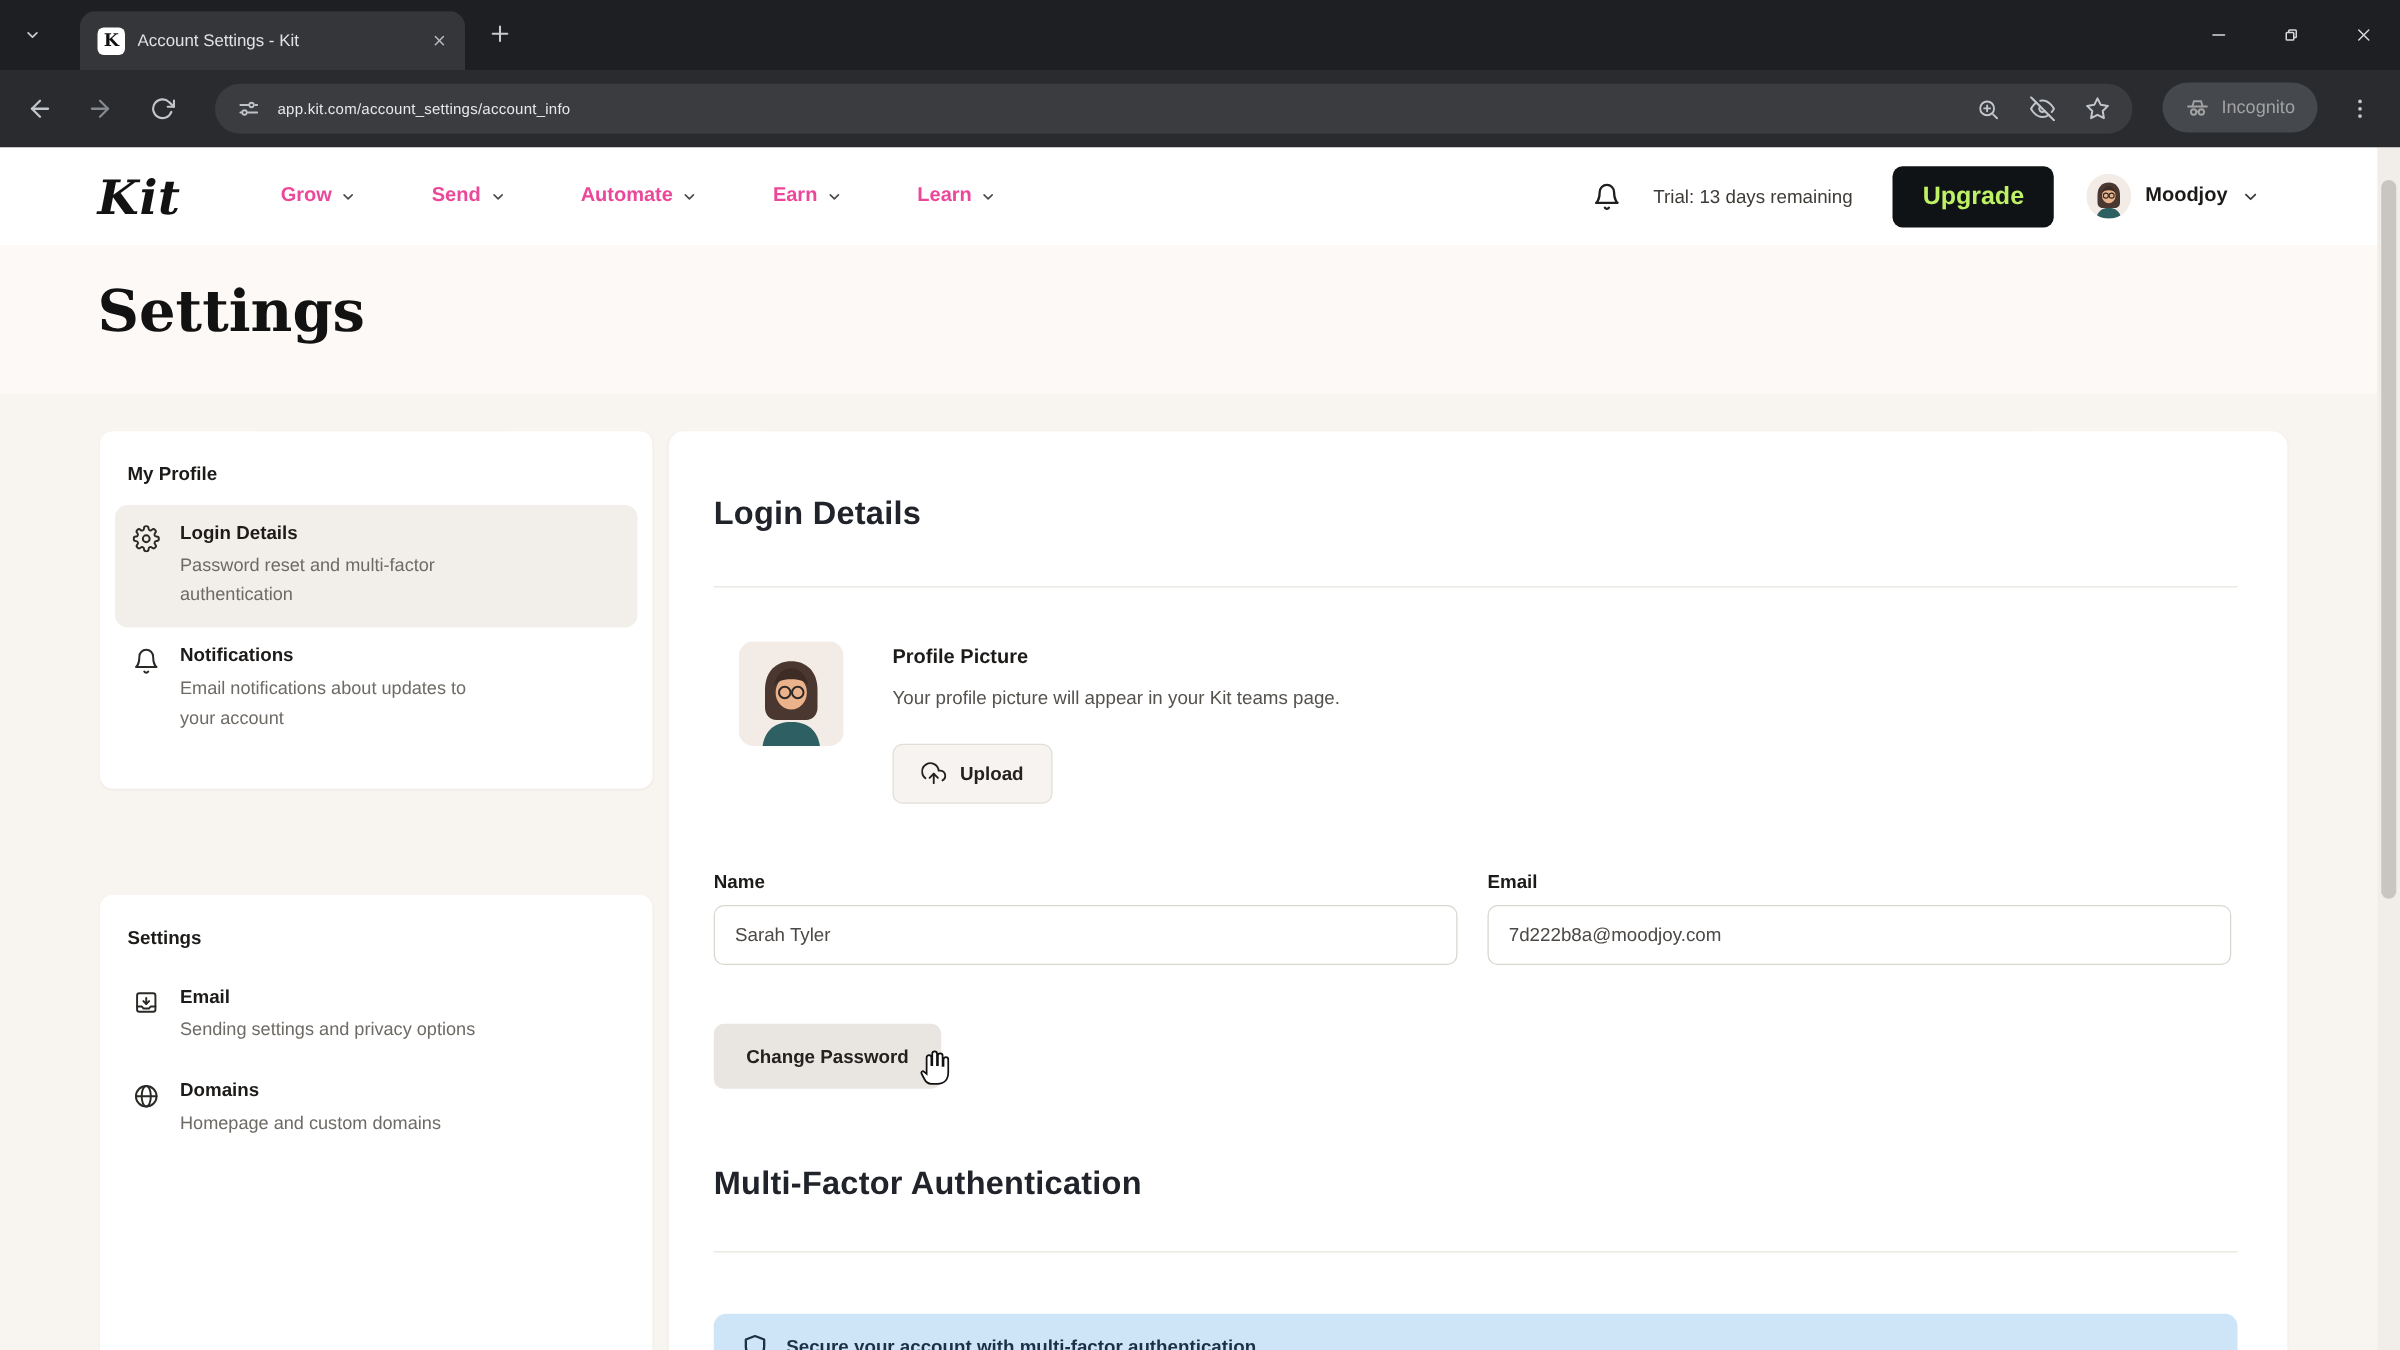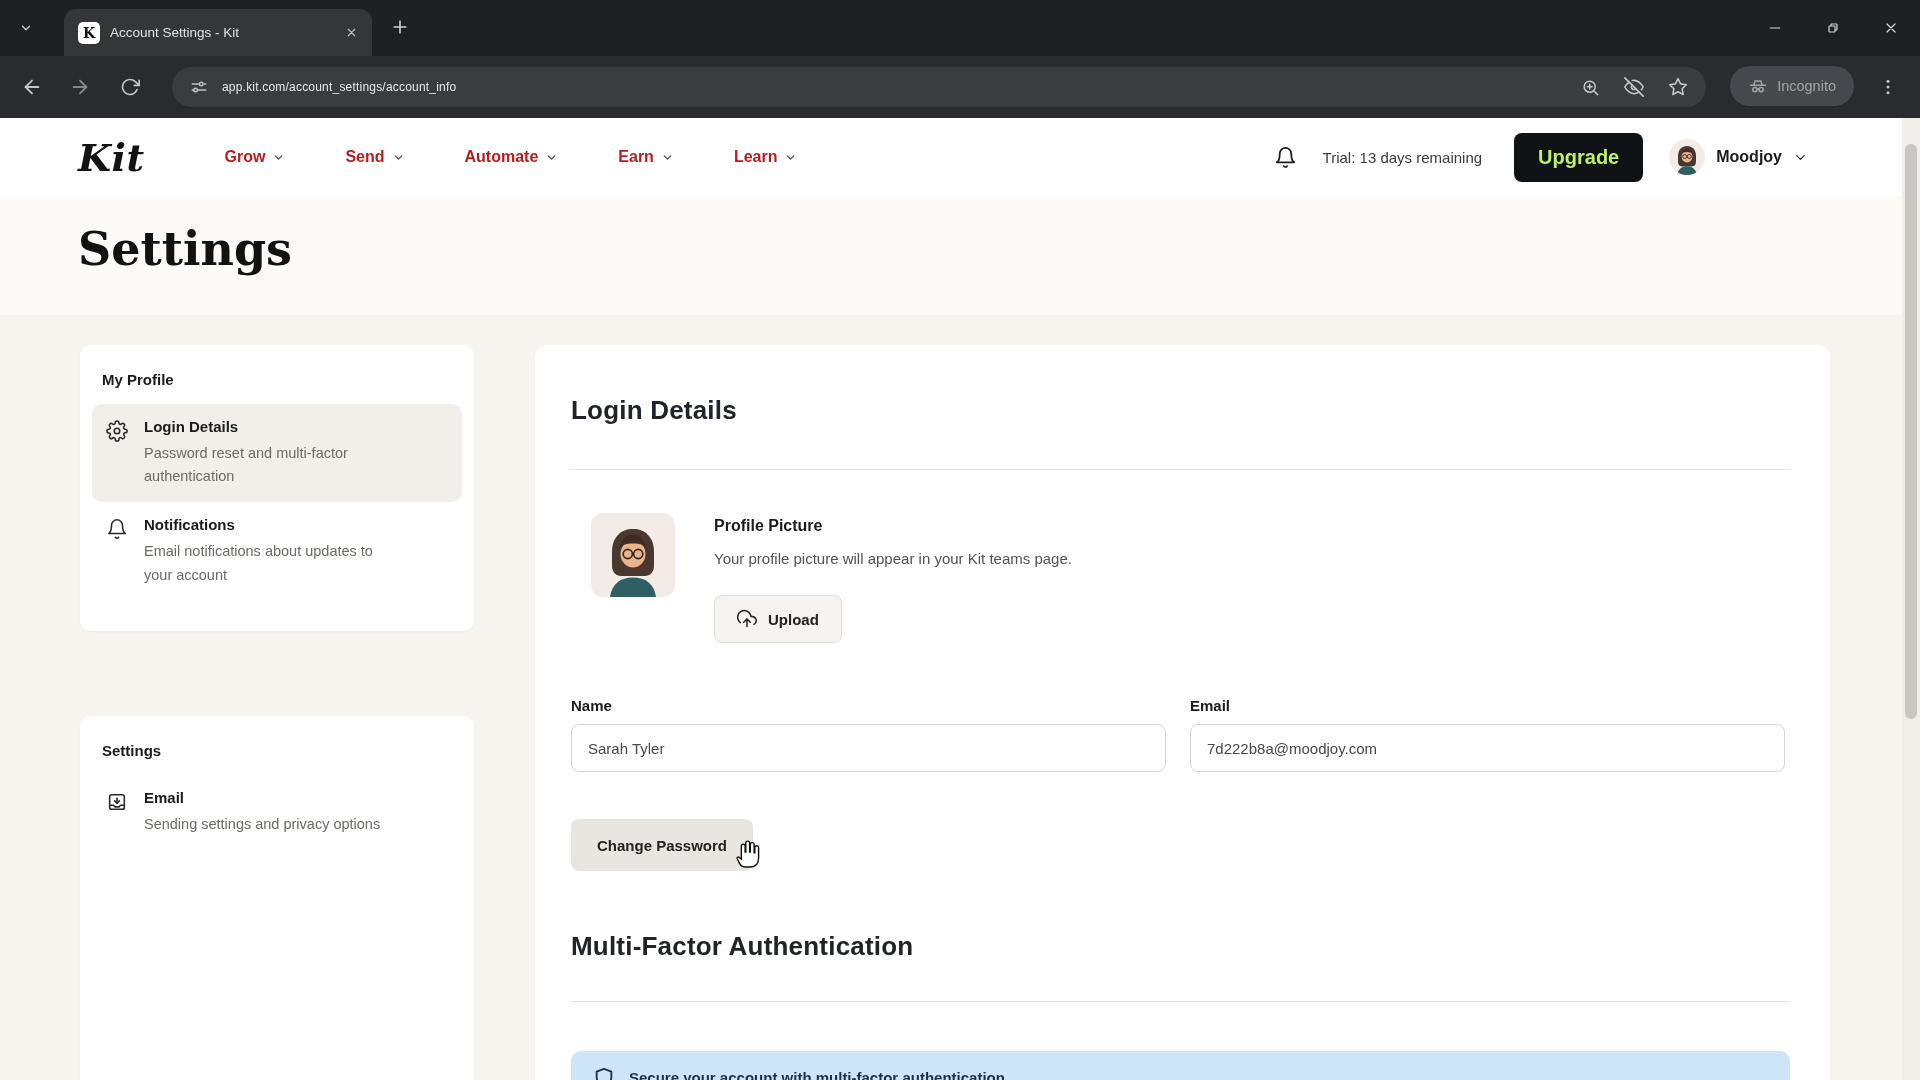--- a/index.html
+++ b/index.html
@@ -29,36 +29,36 @@
   .siteinfo { color: #bfc2c6; margin-right: 14px; }
   .url { font-size: 12px; flex: 1; white-space: nowrap; letter-spacing: .2px; }
   .omniicons { display: flex; gap: 24px; color: #c3c6ca; margin-left: 14px; align-items: center; }
   .incog { position: absolute; top: 10px; right: 66px; height: 40px; background: #45484d; border-radius: 20px; display: flex; align-items: center; gap: 9px; padding: 0 18px; color: #a3a3a3; font-size: 14.5px; }
   .kebab { position: absolute; right: 22px; top: 19px; color: #c3c6ca; }
 
   
   .appnav { position: absolute; top: 118px; left: 0; width: 1902px; height: 78px; background: #ffffff; display: flex; align-items: center; padding: 0 94px 0 78px; }
   .logo { font-family: "DejaVu Serif", serif; font-weight: bold; font-size: 38px; color: #121212; letter-spacing: .5px; font-style: italic; }
   .menu { display: flex; gap: 60px; margin-left: 80px; }
-  .menuitem { display: flex; align-items: center; gap: 7px; font-size: 16px; font-weight: bold; color: #b91c1c; cursor: pointer; }
+  .menuitem { display: flex; align-items: center; gap: 7px; font-size: 16px; font-weight: bold; color: #ec4899; cursor: pointer; }
   .menuitem .chev { color: #4a4a4a; }
   .navright { margin-left: auto; display: flex; align-items: center; gap: 26px; }
   .bellbtn { color: #1f1f1f; }
   .trial { font-size: 15px; color: #3f3b37; margin-right: 6px; }
   .upgrade { background: #101316; color: #bef264; font-weight: bold; font-size: 20px; padding: 13px 24px; border-radius: 8px; border: none; font-family: inherit; }
   .acct { display: flex; align-items: center; gap: 11px; }
   .avatar-sm { width: 36px; height: 36px; border-radius: 50%; overflow: hidden; flex: none; }
   .acctname { font-weight: bold; font-size: 16px; color: #1c1a18; }
   .acctchev { color: #3a3a3a; }
 
   
   .pagehead { position: absolute; top: 196px; left: 0; width: 1902px; height: 119px; background: #fcf9f6; }
   .pagetitle { position: absolute; left: 78px; top: 26px; font-family: "DejaVu Serif", serif; font-weight: bold; font-size: 46px; color: #121212; }
 
-  .side-card { position: absolute; left: 80px; width: 394px; background: #fff; border-radius: 10px; padding: 26px 12px 30px; box-shadow: 0 1px 2px rgba(0,0,0,.05); }
+  .side-card { position: absolute; left: 80px; width: 442px; background: #fff; border-radius: 10px; padding: 26px 12px 30px; box-shadow: 0 1px 2px rgba(0,0,0,.05); }
   #side1 { top: 345px; }
   #side2 { top: 716px; min-height: 400px; }
   .side-title { font-size: 15px; font-weight: bold; color: #1d1b19; margin: 0 0 16px 10px; }
   .side-item { display: flex; gap: 14px; padding: 14px; border-radius: 10px; align-items: flex-start; cursor: pointer; }
   .side-item.sel { background: #f2efeb; }
   .si-icon { color: #2b2926; width: 24px; flex: none; padding-top: 2px; }
   .si-label { font-size: 15px; font-weight: bold; color: #1d1b19; margin-bottom: 7px; }
   .si-desc { font-size: 14.5px; color: #6e6a65; line-height: 1.6; max-width: 244px; }
 
   .main-card { position: absolute; left: 535px; top: 345px; width: 1295px; height: 780px; background: #fff; border-radius: 12px; box-shadow: 0 1px 2px rgba(0,0,0,.05); }
@@ -344,20 +344,33 @@
           <path d="M9.5 10.8 12 13.3l2.5-2.5"></path>
           <path d="M4 15.5h4.2l1.5 1.8h4.6l1.5-1.8H20"></path>
         </svg>
     </span>
     <div>
       <div class="si-label">Email</div>
       <div class="si-desc">Sending settings and privacy options</div>
     </div>
   </div>
 
+  <div class="side-item">
+    <span class="si-icon">
+      <svg width="22" height="22" viewBox="0 0 24 24" fill="none" stroke="currentColor" stroke-width="1.7" stroke-linecap="round" stroke-linejoin="round">
+          <circle cx="12" cy="12" r="9"></circle>
+          <path d="M3 12h18"></path>
+          <ellipse cx="12" cy="12" rx="4" ry="9"></ellipse>
+        </svg>
+    </span>
+    <div>
+      <div class="si-label">Domains</div>
+      <div class="si-desc">Homepage and custom domains</div>
+    </div>
+  </div>
 </div>
 
 <div class="main-card">
   <div class="mc-h" id="h-login">Login Details</div>
   <div class="divider" id="div1"></div>
 
   <div class="pp-avatar">
     <svg width="84" height="84" viewBox="0 0 84 84">
         <rect width="84" height="84" fill="#f3ece6"></rect>
         <path d="M21 39c0-15 9-23 21-23s21 8 21 23v14c0 6-4 10-9 10H30c-5 0-9-4-9-10z" fill="#4a3730"></path>

